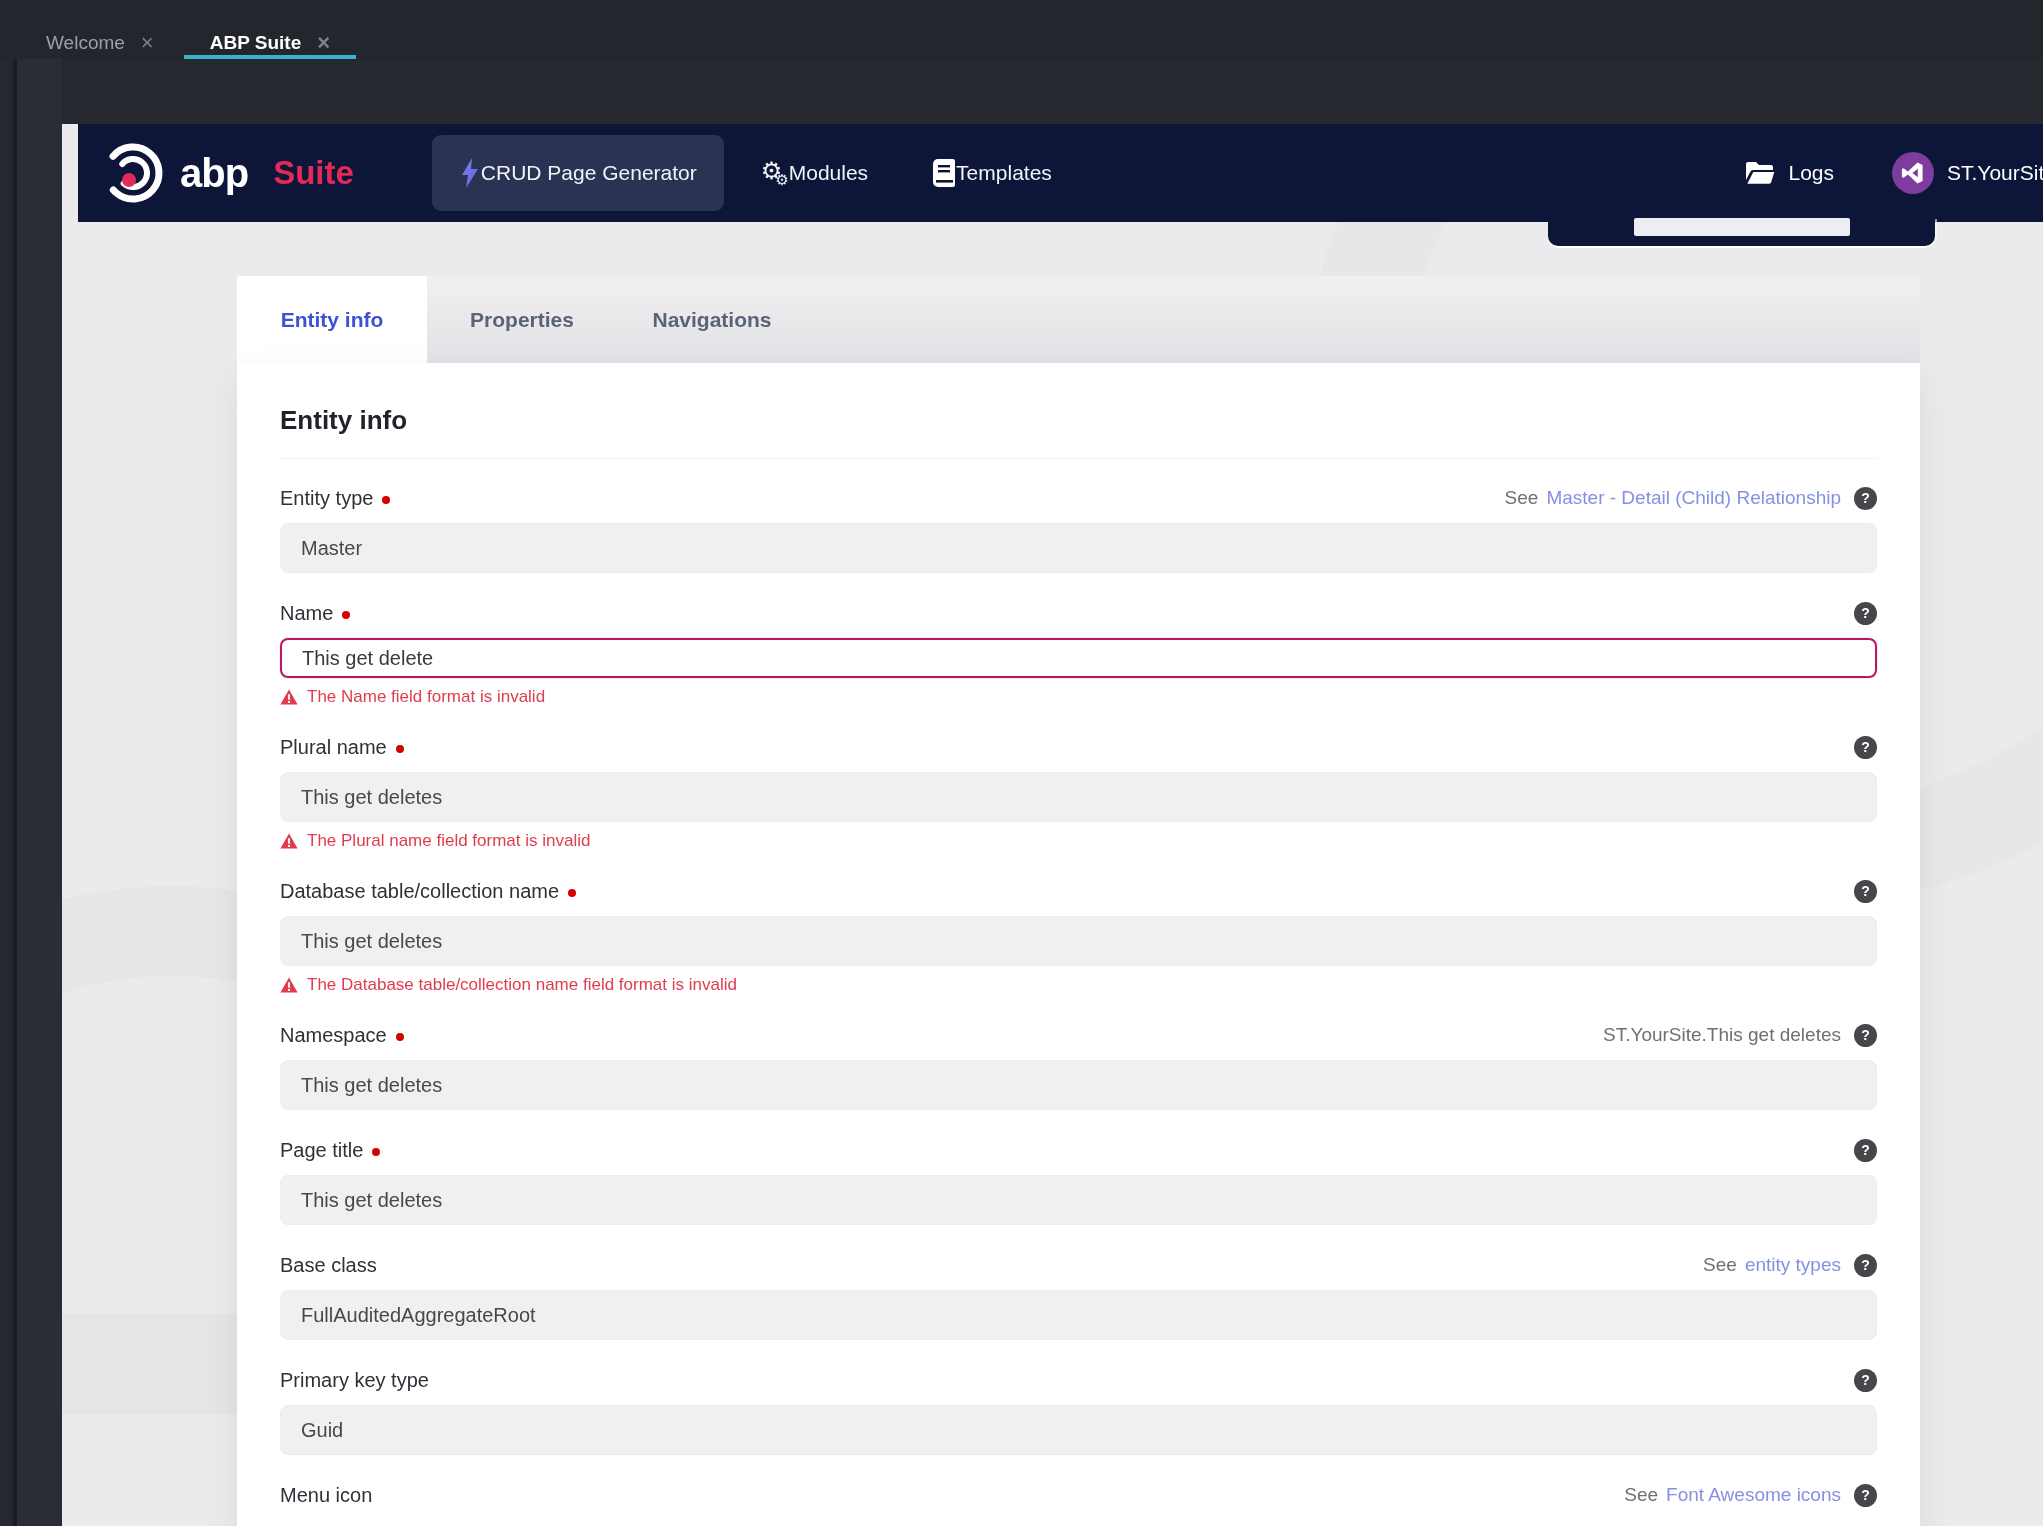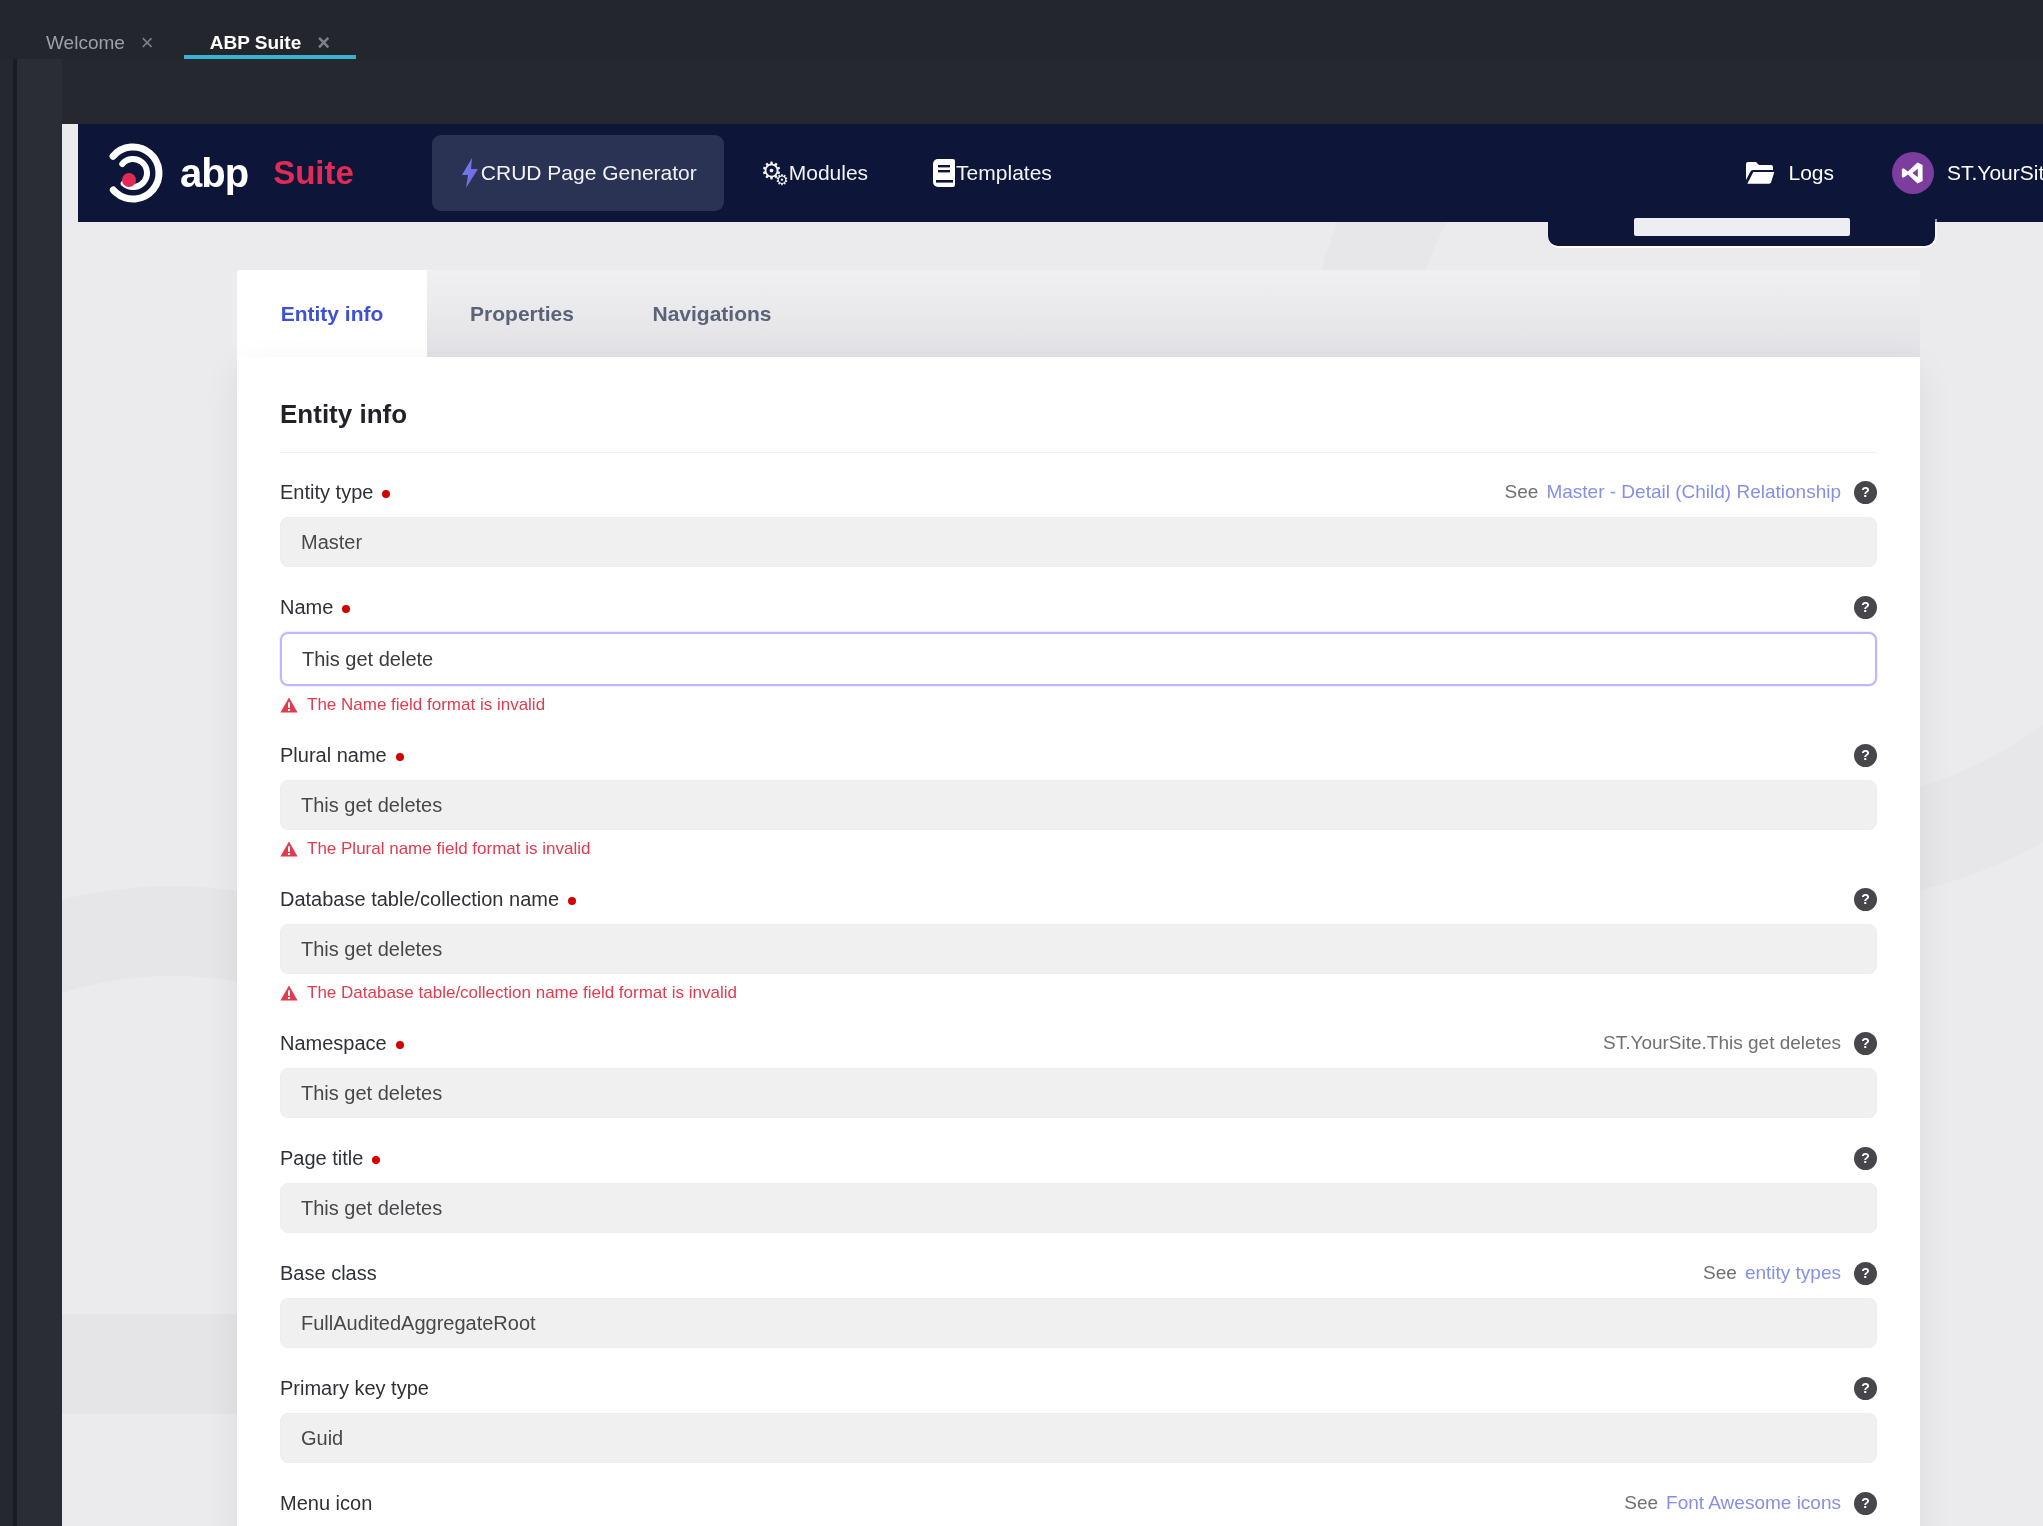--- a/index.html
+++ b/index.html
@@ -54,21 +54,21 @@
   
   .deco { position:absolute; pointer-events:none; }
   .deco1 { left:-120px; top:1190px; width:800px; height:100px;
     background:rgba(0,0,0,0.022); border-radius:0 120px 120px 0; }
   .deco2 { right:-260px; top:-220px; width:1000px; height:1000px; border-radius:50%;
     border:100px solid rgba(0,0,0,0.016); }
   .deco3 { left:-340px; bottom:-260px; width:900px; height:900px; border-radius:50%;
     border:90px solid rgba(0,0,0,0.02); }
 
   
-  .card-wrap { position:absolute; left:175px; top:146px; width:1683px; bottom:0; z-index:4; }
+  .card-wrap { position:absolute; left:175px; top:152px; width:1683px; bottom:0; z-index:4; }
   .tabstrip { height:87px; display:flex; background:linear-gradient(#f0f0f2,#e2e2e6);
     border-radius:3px 3px 0 0; overflow:hidden; }
   .ctab { width:190px; display:flex; align-items:center; justify-content:center;
     font-size:21px; font-weight:600; color:#5a6377; cursor:pointer; }
   .ctab.active { background:#ffffff; color:#3d51d4; }
   .card-body { position:absolute; top:87px; left:0; right:0; bottom:-40px; background:#fff;
     box-shadow:0 12px 34px rgba(0,0,0,.07); padding:36px 43px 0; overflow:hidden; }
 
   .panel-heading { font-size:26px; font-weight:700; color:#1f2228; margin:6px 0 0;
     padding-bottom:22px; border-bottom:1px solid #f1f1f3; }
@@ -82,22 +82,22 @@
   .req-dot { width:8px; height:8px; border-radius:50%; background:#d40000; margin-top:3px; }
   .fside { display:flex; align-items:center; gap:8px; font-size:19px; color:#6f6f74;margin-left:24px; }
   .side-link { color:#8590e4; text-decoration:none; cursor:pointer; }
   .help { width:23px; height:23px; border-radius:50%; background:#47474b; color:#fff;
     font-size:14px; font-weight:700; display:flex; align-items:center; justify-content:center;
     margin-left:5px; cursor:pointer; flex:0 0 auto; }
 
   .finput { width:100%; height:50px; background:#f0f0f1; border:1px solid #ededef;
     border-radius:8px; font-size:20px; color:#48484c; padding:0 20px;
     font-family:inherit; outline:none; }
-  .finput.focused { background:#fff; border:2px solid #c4b5fd; border-radius:8px;
-    height:54px; color:#3a3a3e; box-shadow:0 0 0 1px rgba(148,162,236,.18); }
+  .finput.focused { background:#fff; border:2px solid #be185d; border-radius:8px;
+    height:40px; color:#3a3a3e; box-shadow:0 0 0 1px rgba(148,162,236,.18); }
 
   .ferror { display:flex; align-items:center; gap:9px; margin-top:9px;
     color:#e13b50; font-size:17px; }
 
   svg { display:block; }
 </style>
 </head>
 <body>
 
 <div class="titlebar">

